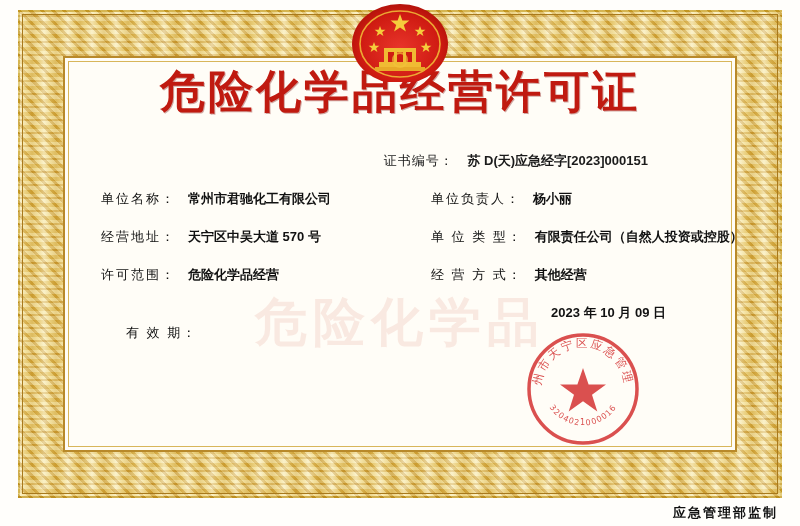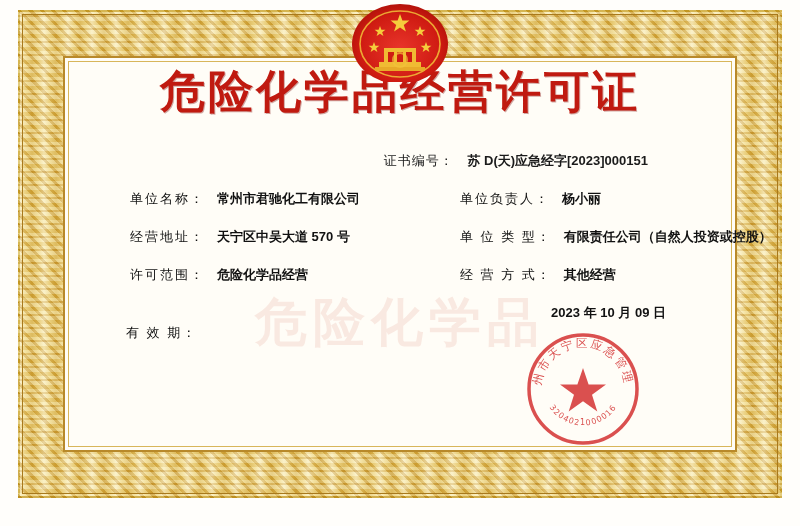--- a/index.html
+++ b/index.html
@@ -122,21 +122,21 @@
   }
   .cert-no-label {
     letter-spacing: 1px;
   }
   .cert-no-value {
     margin-left: 10px;
     font-weight: bold;
   }
   .fields {
     margin-top: 20px;
-    padding-left: 60px;
+    padding-left: 31px;
     padding-right: 16px;
   }
   .field-row {
     display: flex;
     margin-bottom: 20px;
     font-size: 13px;
     color: #111;
   }
   .field-col {
     display: flex;
@@ -334,14 +334,15 @@
       </g>
       <text font-family="&quot;DejaVu Sans&quot;, sans-serif" font-size="11.5" fill="#d02020" letter-spacing="2.4">
         <textPath href="#sealArcTop" startOffset="50%" text-anchor="middle">常州市天宁区应急管理局</textPath>
       </text>
       <text font-family="&quot;DejaVu Sans&quot;, sans-serif" font-size="8" fill="#d02020" letter-spacing="1">
         <textPath href="#sealArcBottom" startOffset="50%" text-anchor="middle">3204021000016</textPath>
       </text>
     </svg>
   </div>
 
+  <div class="footer">应急管理部监制</div>
 
 </div>
 
 </body></html>

